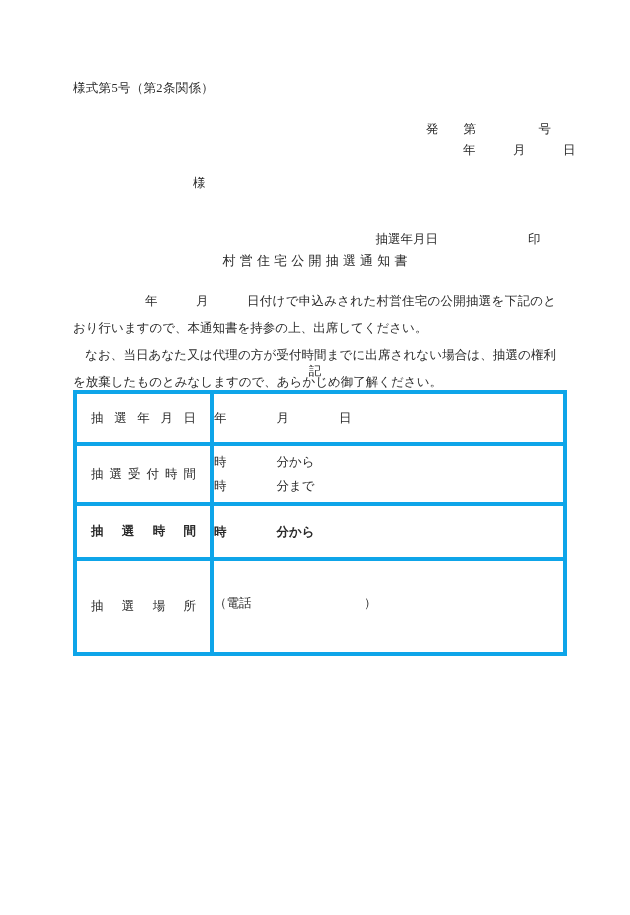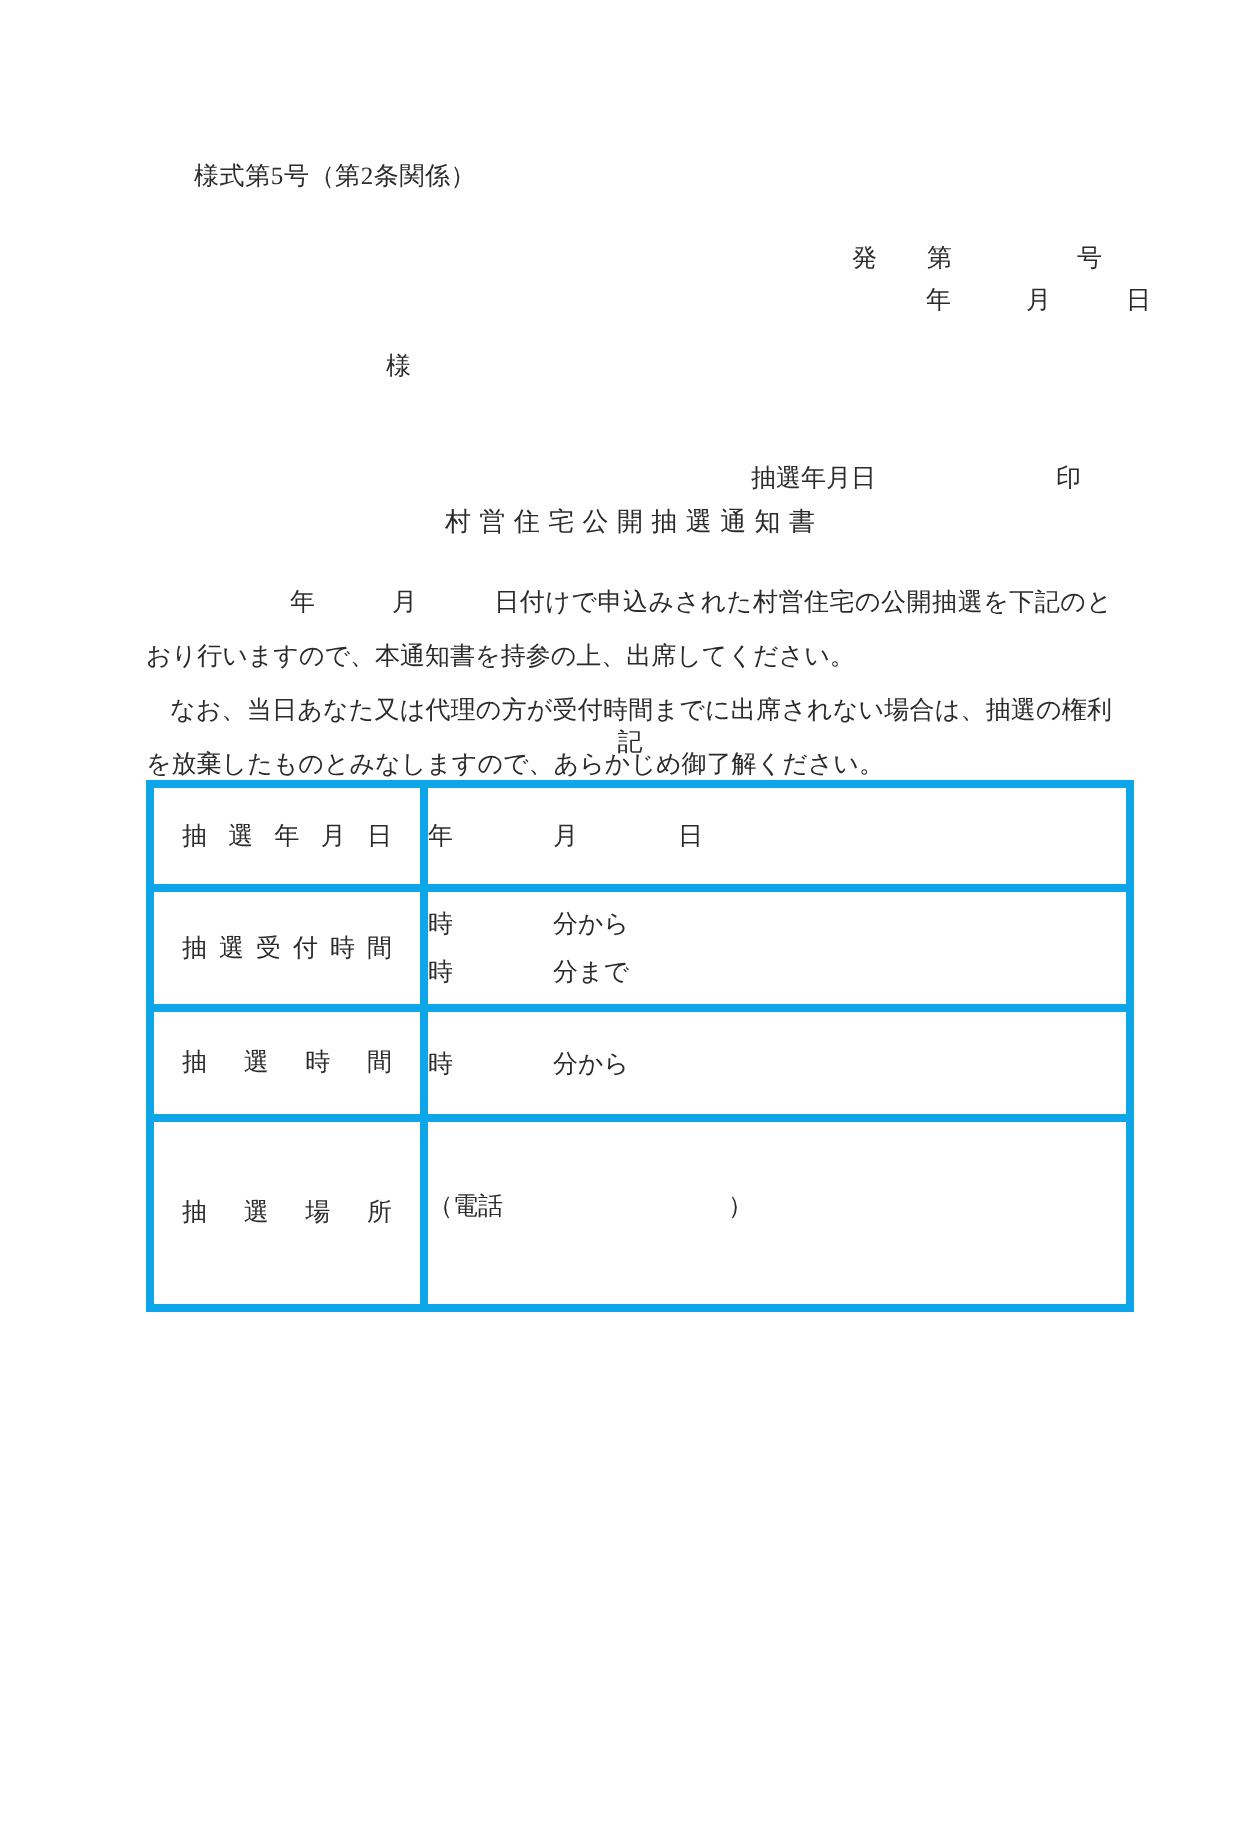--- a/index.html
+++ b/index.html
@@ -21,21 +21,20 @@
   }
 
   
   .form-no {
     position: absolute;
     left: 73px;
     top: 80px;
     font-size: 12.5px;
     letter-spacing: 0.3px;
     white-space: pre;
-    margin-left: 24px;
   }
 
   
   .issue-block {
     position: absolute;
     left: 390px;
     top: 119px;
     font-size: 12.5px;
     line-height: 21px;
   }
@@ -143,21 +142,21 @@
   td.value-cell {
     width: 349px;
     padding-left: 60px;
   }
   .value-line {
     white-space: pre;
     line-height: 24px;
   }
   .row-date { height: 52px; }
   .row-reception { height: 60px; }
-  .row-time { height: 55px; }
+  .row-time { height: 55px; font-weight: bold; }
   .row-place { height: 95px; position: relative; }
 
   td.place-cell {
     padding-left: 0;
     position: relative;
     vertical-align: bottom;
   }
   .phone-line {
     white-space: pre;
     padding-right: 14px;

